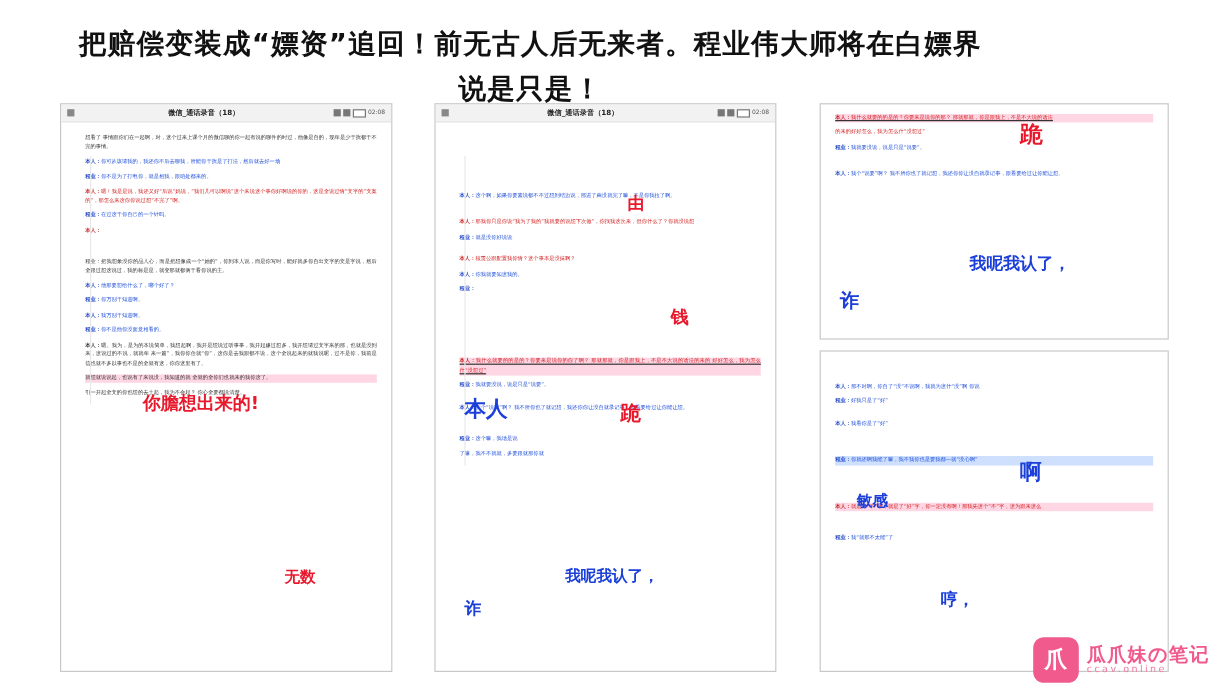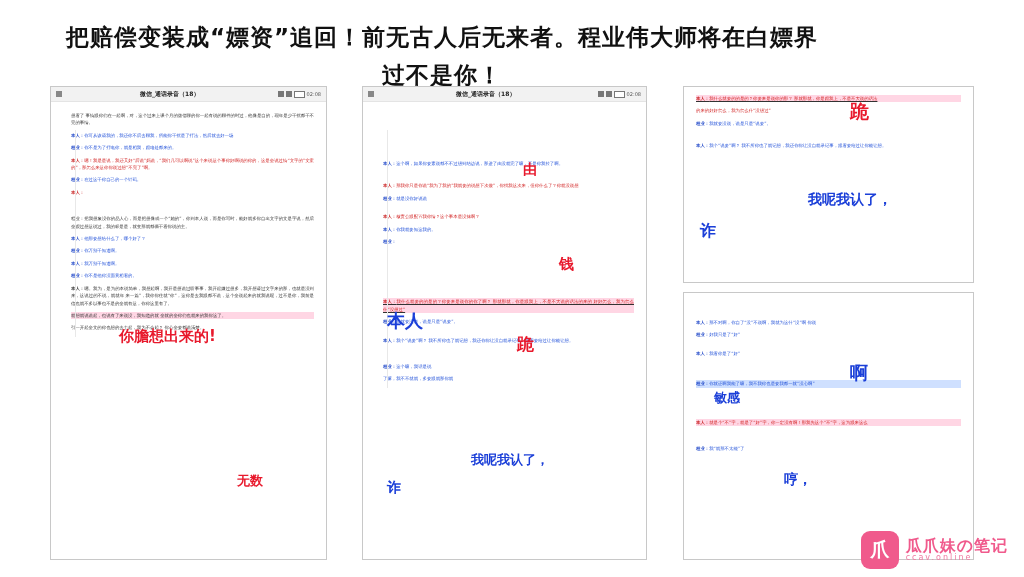--- a/index.html
+++ b/index.html
@@ -43,21 +43,21 @@
     padding:10px 12px 8px 12px;
     font-size:4.4px;line-height:7.4px;color:#333;
     position:relative;
   }
   .doc.narrow{padding-left:20px;}
   .para{margin:0 0 5px 0;text-align:justify;}
   .lab{font-weight:bold;}
   .lab.blue{color:#1e46c8;}
   .lab.red{color:#c81e1e;}
   .red{color:#d01c1c;}
-  .blue{color:#1f4fd8;}
+  .blue{color:#1f4fd8;margin-top:20px;}
   .u{text-decoration:underline;}
   .hl-pink{background:#ffd6e4;}
   .hl-blue{background:#cfe0ff;}
 
   
   .ann{
     position:absolute;font-weight:bold;white-space:nowrap;
     font-family:"DejaVu Sans","Liberation Sans",sans-serif;
   }
   .ann.red{color:#e8192c;}
@@ -78,21 +78,21 @@
   }
   .logo-text{display:flex;flex-direction:column;line-height:1.1;}
   .logo-main{color:#f05a8c;font-size:16px;font-weight:bold;letter-spacing:1px;}
   .logo-sub{color:#f07aa2;font-size:8px;letter-spacing:2px;}
 </style>
 </head>
 <body>
 
 <div class="headline">
   <div>把赔偿变装成“嫖资”追回！前无古人后无来者。程业伟大师将在白嫖界</div>
-  <div>过不是你！</div>
+  <div>说是只是！</div>
 </div>
 
 <div class="panels">
 
   <div class="panel p1">
     <div class="statusbar">
       <div class="sb-left">
         <span class="sb-icon sq"></span>
       </div>
       <div class="sb-title">微信_通话录音（18）</div>

